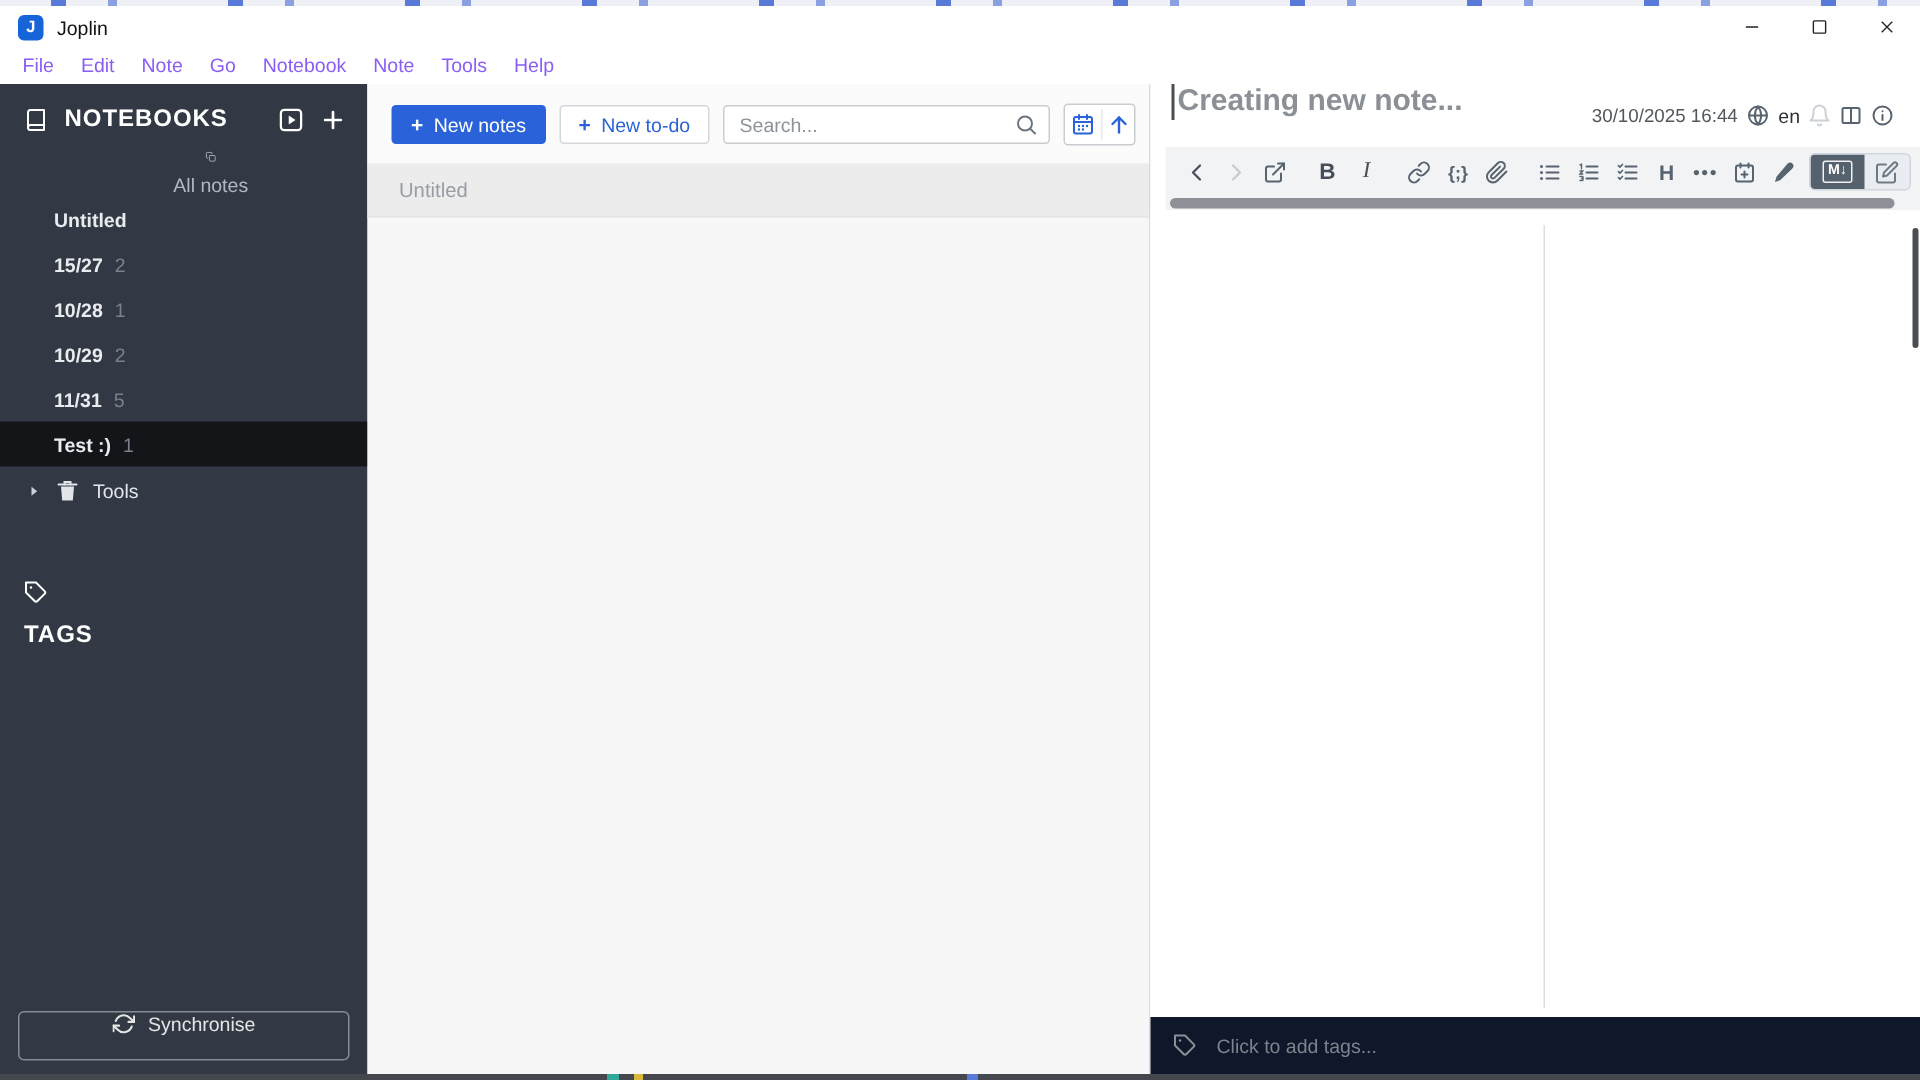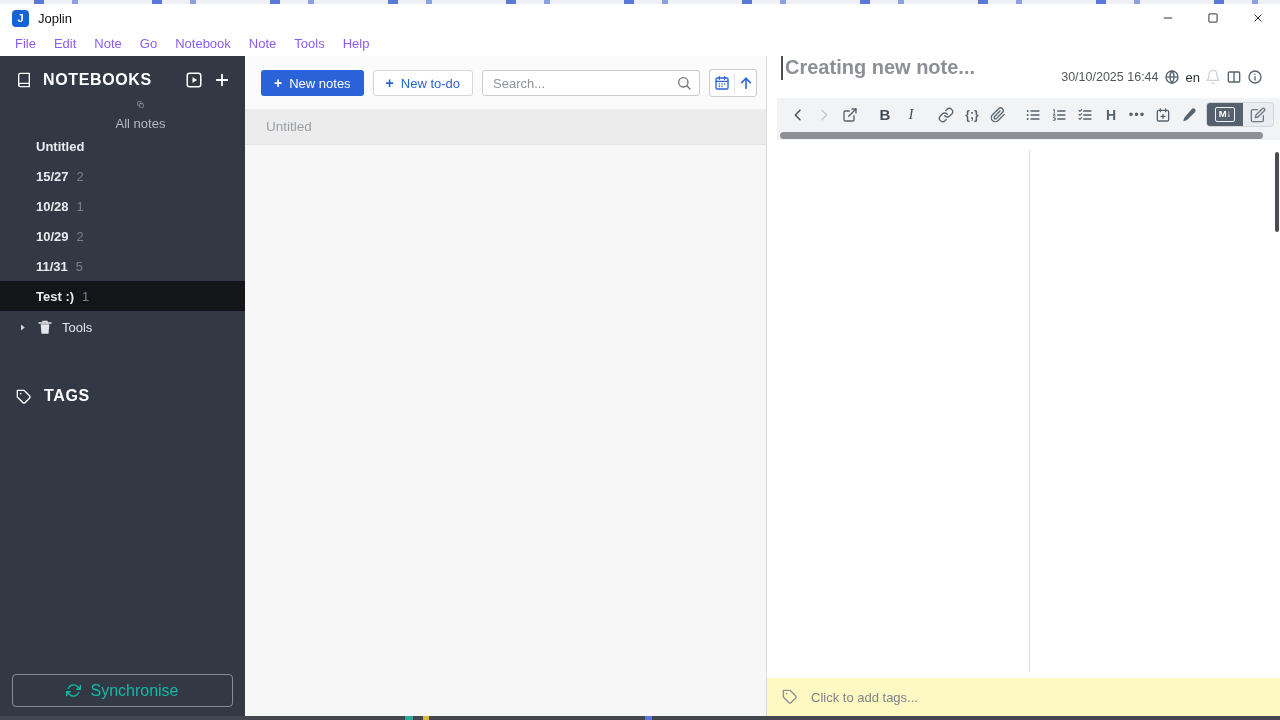--- a/index.html
+++ b/index.html
@@ -29,23 +29,23 @@
   .sb-header-label { font-size:16px; font-weight:bold; letter-spacing:.04em; color:#fff; }
   .sb-header-actions { margin-left:auto; display:flex; align-items:center; gap:10px; color:#fff; }
   .sb-row { height:30px; display:flex; align-items:center; padding-left:36px; gap:8px; font-size:13px; }
   .sb-allnotes { color:#b3b8c0;flex-direction:column; }
   .nb-label { color:#e9ebef; font-weight:600; }
   .nb-count { color:#79808b; font-size:13px; }
   .sb-row.selected { background:#131519; }
   .sb-trash { padding-left:16px; gap:9px; height:32px; color:#e2e5e9; }
   .sb-trash .tw { width:12px; display:flex; justify-content:center; color:#cdd2d8; }
   .trash-label { font-size:13px; color:#e2e5e9; }
-  .sb-tags-header { margin-top:30px; display:flex; align-items:flex-end; padding:14px 16px; gap:12px; }
+  .sb-tags-header { margin-top:30px; display:flex; align-items:flex-start; padding:14px 16px; gap:12px;flex-direction:column; }
   .sb-footer { position:absolute; left:0; right:0; bottom:0; padding:10px 12px 9px; }
-  .sync-btn { width:100%; height:33px; border:1px solid #878d96; border-radius:4px; background:transparent; color:#14b8a6; font-size:16px; display:flex; align-items:center; justify-content:center; gap:9px; font-family:"Liberation Sans",sans-serif; }
+  .sync-btn { width:100%; height:33px; border:1px solid #878d96; border-radius:4px; background:transparent; color:#e5e5e5; font-size:13px; display:flex; justify-content:center; gap:9px; font-family:"Liberation Sans",sans-serif; }
 
   
   .notelist { position:relative; width:522px; flex:0 0 522px; background:#f7f7f8; border-right:1px solid #d8dadd; }
   .nl-toolbar { display:flex; align-items:center; gap:9px; padding:13px 9px 12px 16px; background:#fbfbfc; }
   .btn-new-note { height:26px; padding:0 13px; border:none; border-radius:3px; background:#2a63d9; color:#fff; font-size:13px; display:flex; align-items:center; gap:7px; font-family:"Liberation Sans",sans-serif; }
   .btn-new-todo { height:26px; padding:0 12px; border:1px solid #d3d7dc; border-radius:3px; background:#fff; color:#2a63d9; font-size:13px; display:flex; align-items:center; gap:7px; font-family:"Liberation Sans",sans-serif; }
   .plus-glyph { font-size:14px; font-weight:bold; line-height:1; }
   .search-wrap { flex:1; position:relative; height:26px; }
   .search-wrap input { width:100%; height:100%; border:1px solid #c9cdd2; border-radius:3px; background:#fff; padding:0 30px 0 10px; font-size:13px; color:#6d28d9; font-family:"Liberation Sans",sans-serif; outline:none; }
   .search-wrap input::placeholder { color:#8d939a; }
@@ -84,21 +84,21 @@
   .tg-md-chip { border:1px solid #eef0f2; border-radius:2px; font-size:9.5px; font-weight:bold; padding:1px 3px; line-height:1.1; }
   .tg-rt { width:30px; height:100%; display:flex; align-items:center; justify-content:center; color:#6e7a86; }
 
   .ed-hscroll { height:9px; margin-left:10px; background:#f2f3f5; position:relative; }
   .hthumb { position:absolute; left:3px; right:17px; top:1px; height:7px; border-radius:4px; background:#8d9096; }
 
   .ed-content { position:absolute; top:84px; bottom:38px; left:0; right:0; background:#fff; }
   .pane-divider { position:absolute; left:262px; top:10px; bottom:6px; width:1px; background:#dcdee1; }
   .vthumb { position:absolute; right:1px; top:12px; width:4px; height:80px; background:#4a4d52; border-radius:2px; }
 
-  .ed-tagsbar { position:absolute; left:0; right:0; bottom:0; height:38px; background:#fef9c3; display:flex; align-items:center; padding-left:15px; gap:13px; }
+  .ed-tagsbar { position:absolute; left:0; right:0; bottom:0; height:38px; background:#0f172a; display:flex; align-items:center; padding-left:15px; gap:13px; }
   .tags-ph { font-size:13px; color:#7d838a; }
   .tag-ic { color:#8a9097; }
 
   .bottom-strip { position:absolute; left:0; right:0; bottom:0; height:4px; background:linear-gradient(90deg,#44474d 0 405px,#2fa89a 405px 413px,#44474d 413px 423px,#d8b93c 423px 429px,#44474d 429px 645px,#5b79d8 645px 652px,#44474d 652px 1280px); }
 
   .ic { width:16px; height:16px; display:block; }
   .ic14 { width:14px; height:14px; }
   .ic15 { width:15px; height:15px; }
   .ic18 { width:18px; height:18px; }
 </style>

